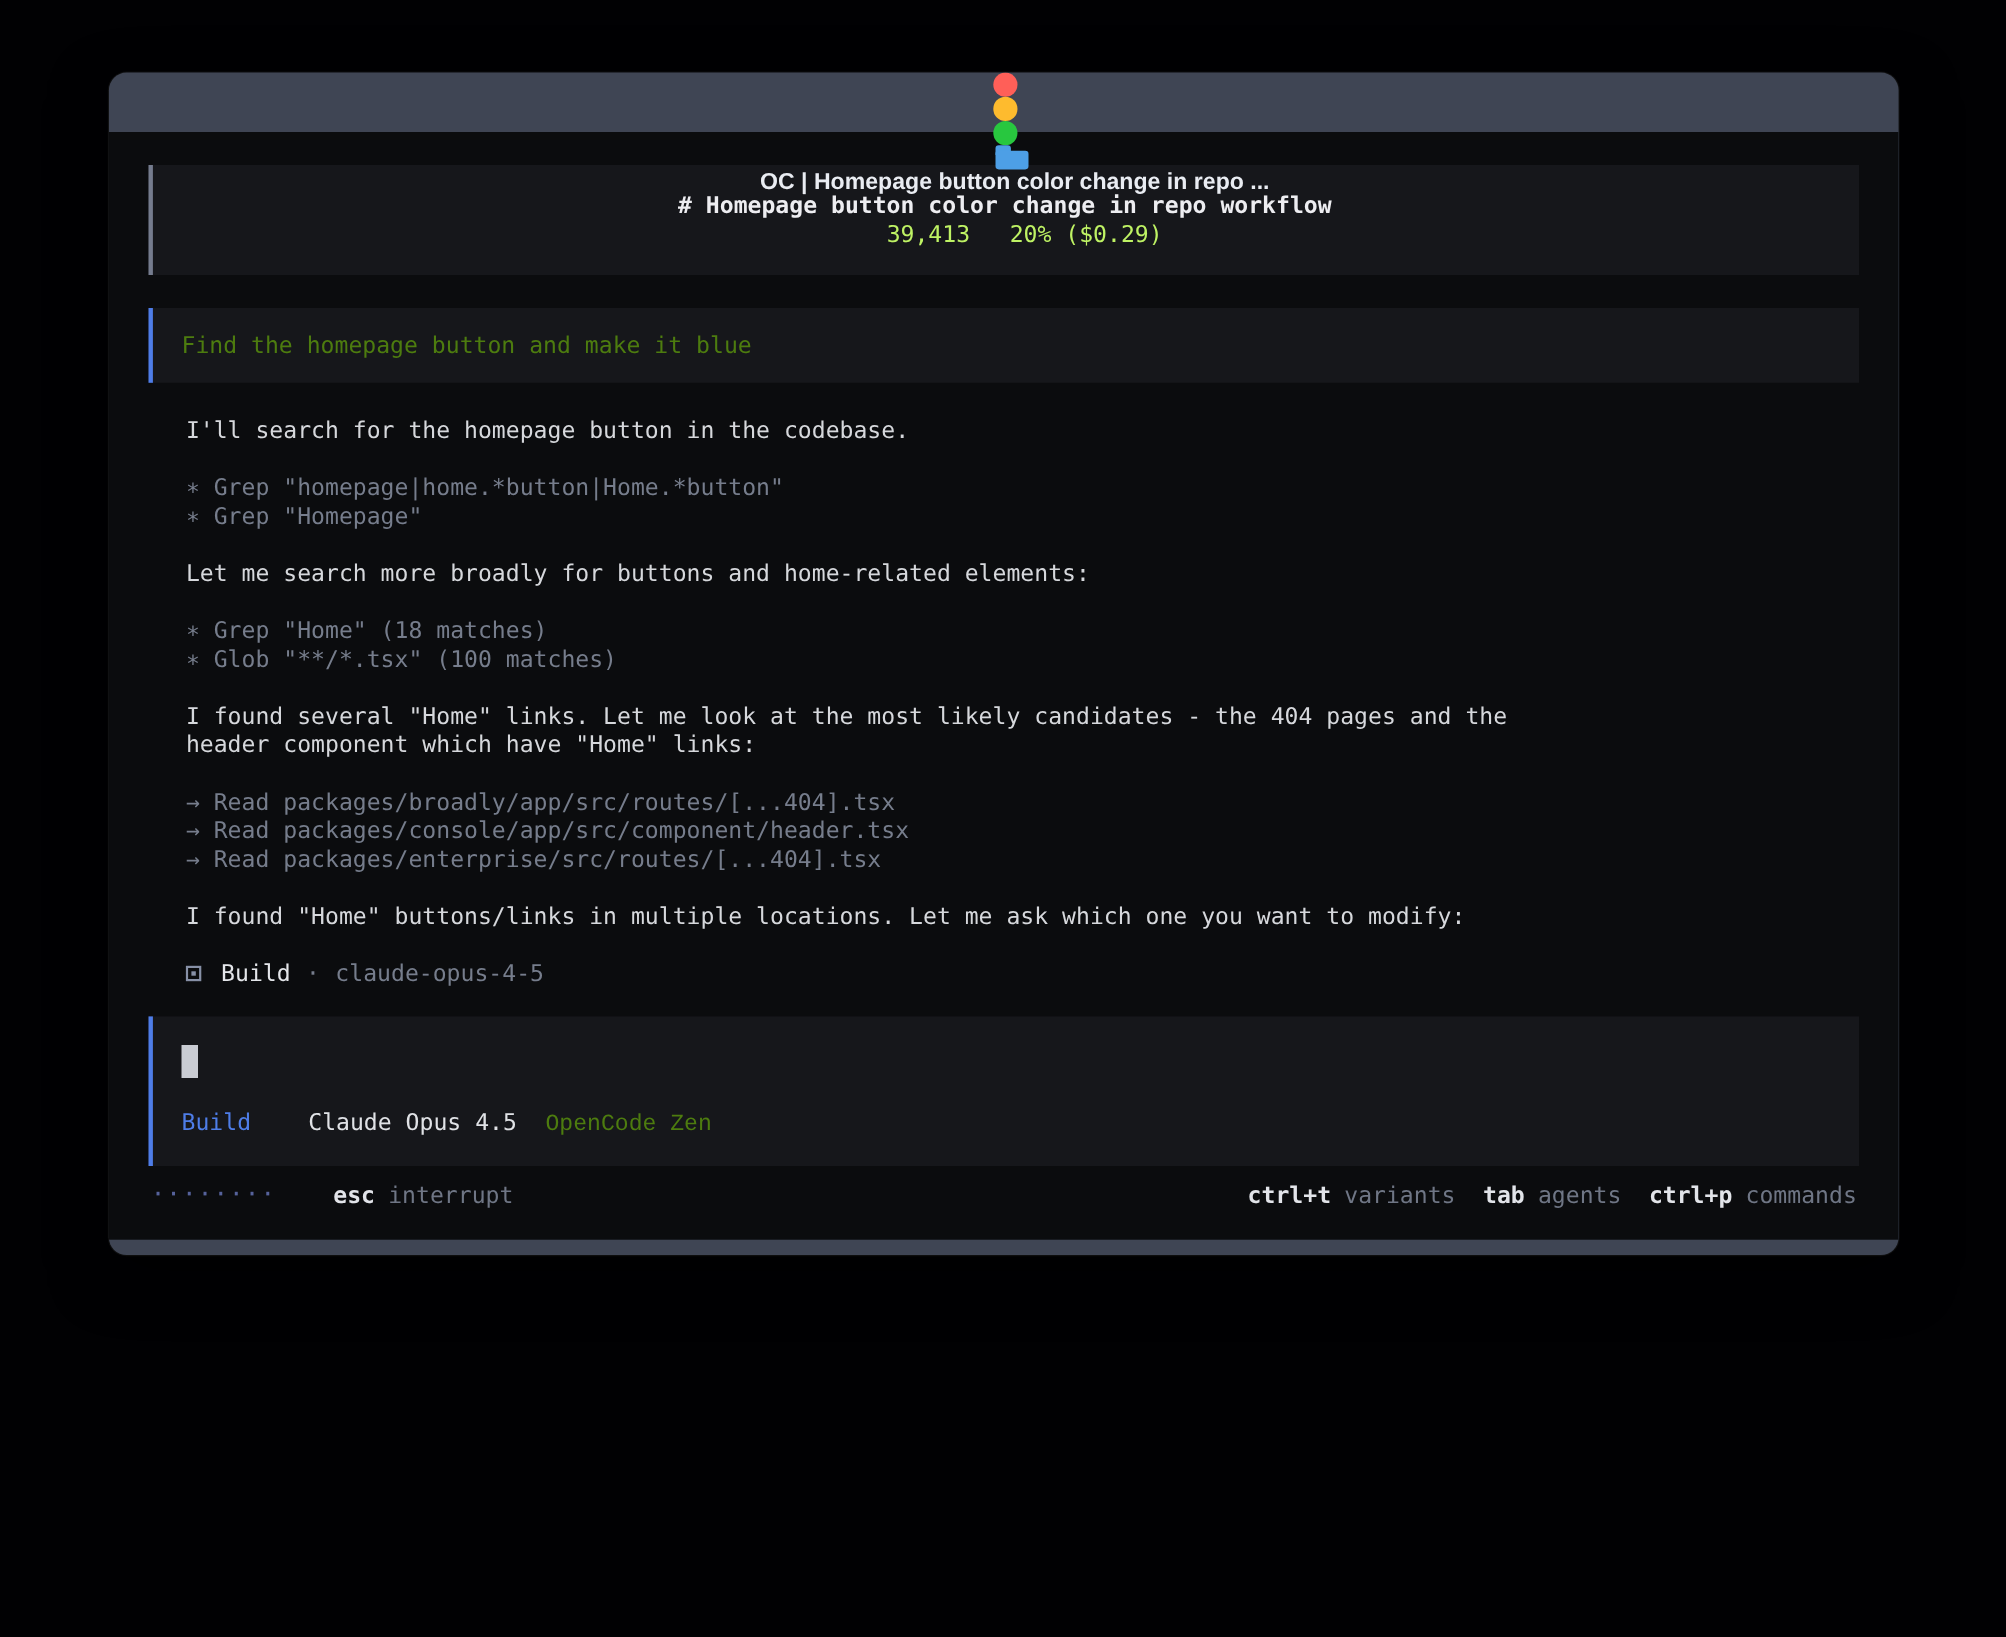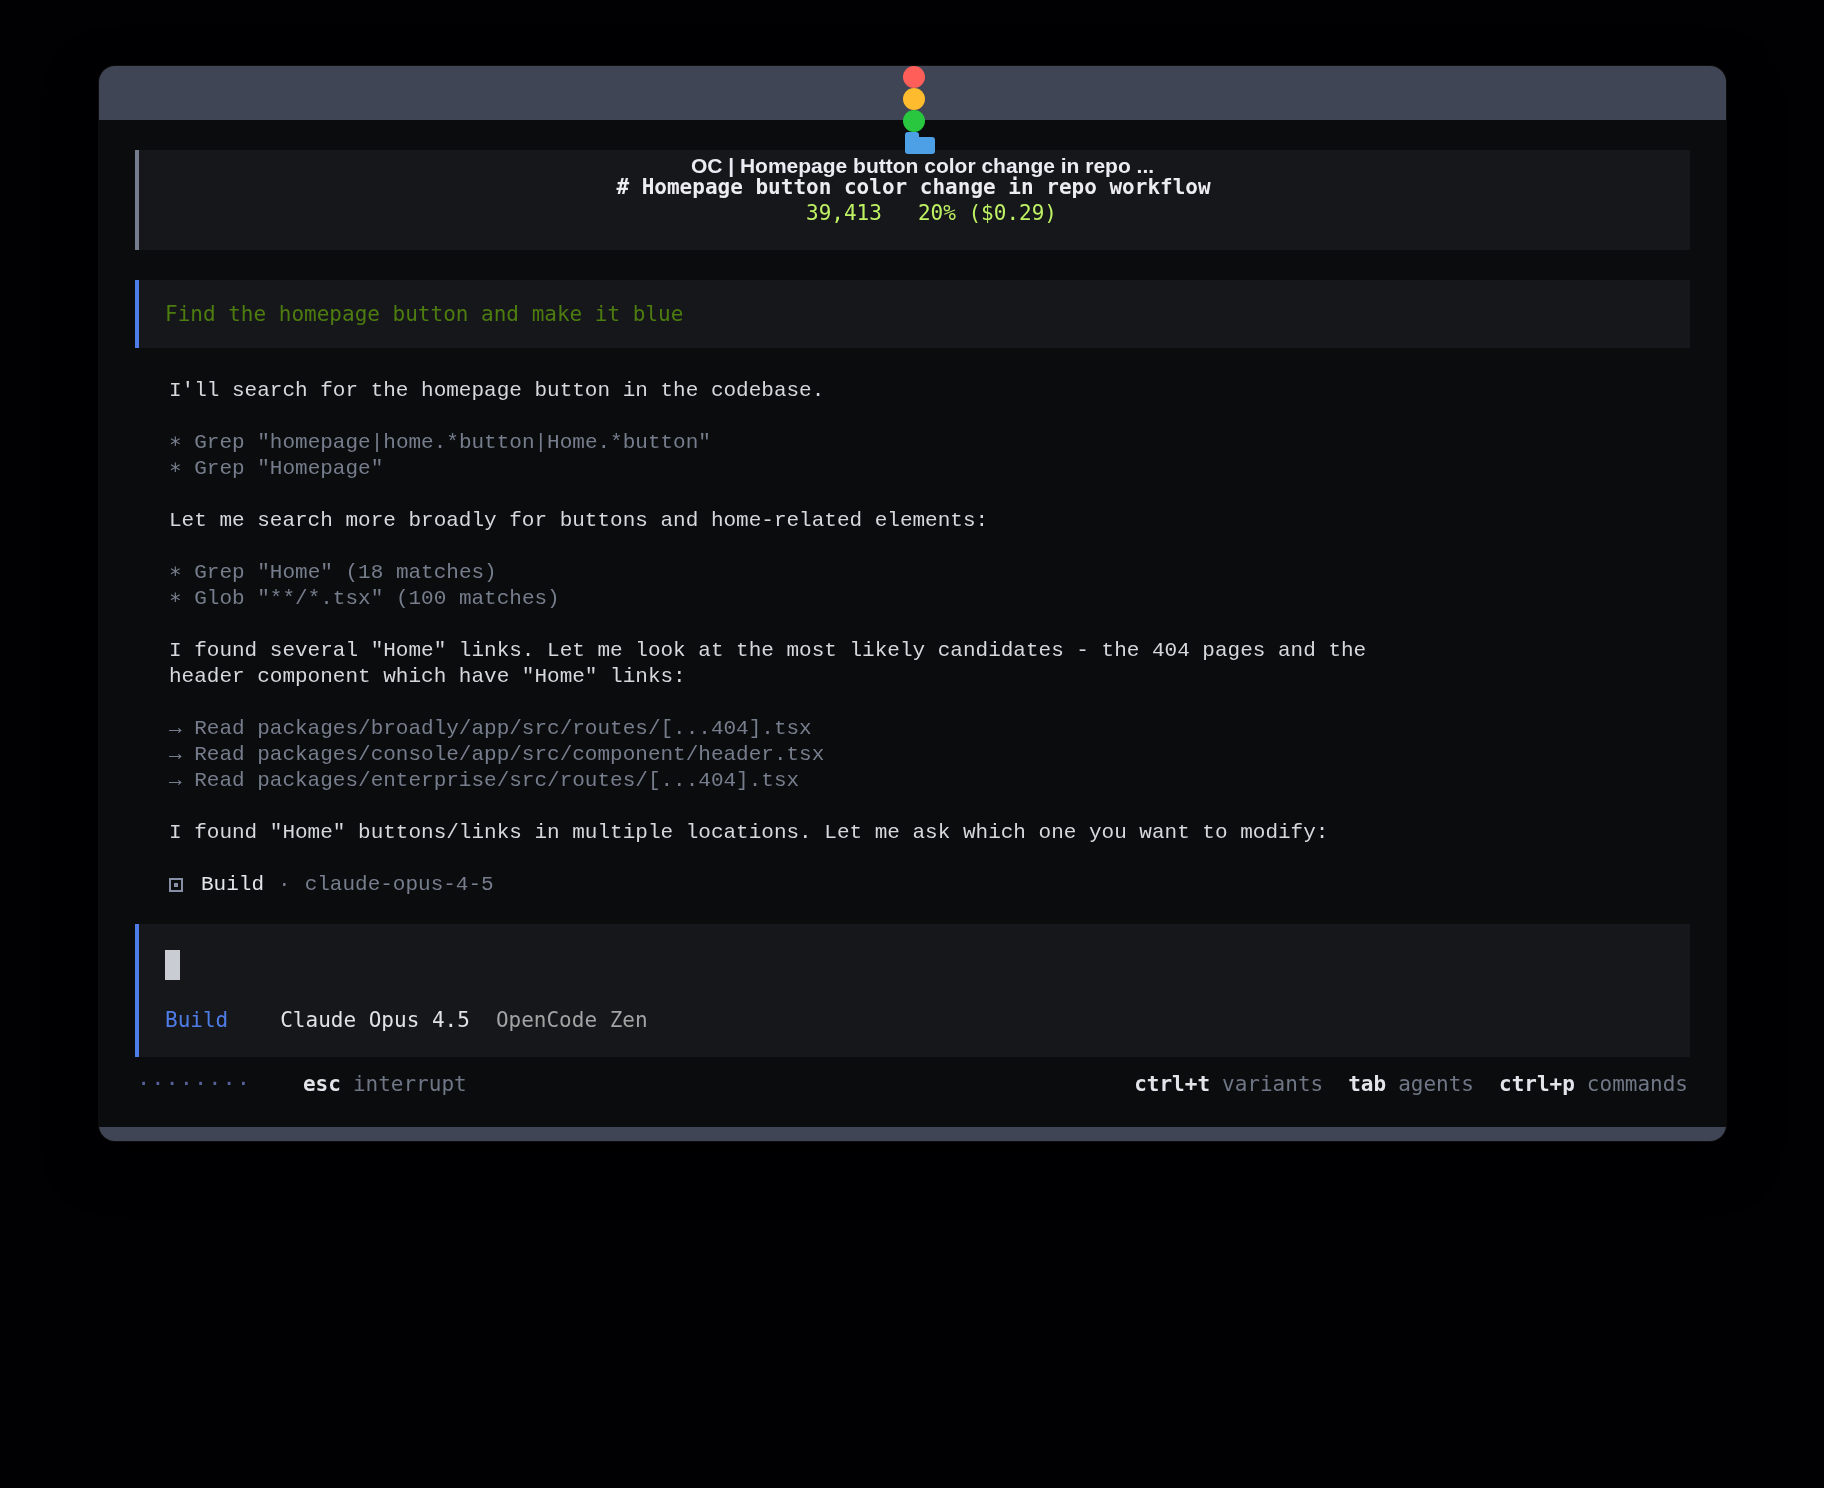--- a/index.html
+++ b/index.html
@@ -66,21 +66,20 @@
     margin-top:30px;
     border-left-color:#4e7de8;
     padding:21px 26px;
     color:#4d7c0f;
     line-height:26px;
   }
 
   .transcript {
     margin-top:30px;
     padding-left:34px;
-    font-family:Liberation Mono, monospace;
   }
   .group { margin-top:26px; }
   .group:first-child { margin-top:0; }
   .line { line-height:26px; white-space:pre-wrap; }
   .t-text { color:#d6d8dc; }
   .t-tool { color:#767d8c; }
   .measure { max-width:97ch; }
 
   .status-line { display:flex; align-items:center; line-height:26px; }
   .agent-icon {
@@ -99,21 +98,21 @@
 
   .input-box {
     margin-top:26px;
     border-left-color:#4e7de8;
     padding:26px 26px 24px 26px;
   }
   .cursor { display:inline-block; width:15px; height:30px; background:#c9ccd3; }
   .input-meta { margin-top:22px; line-height:26px; display:flex; align-items:baseline; white-space:nowrap; }
   .mode     { color:#4e7de8; margin-right:52px; }
   .modelnm  { color:#e0e2e6; margin-right:26px; }
-  .provider { color:#a3a3a3; }
+  .provider { color:#4d7c0f;font-family:Liberation Mono, monospace; }
 
   .statusbar {
     margin-top:14px;
     display:flex; justify-content:space-between; align-items:center;
     line-height:26px;
     padding:0 2px;
   }
   .sb-left { display:flex; align-items:center; }
   .spinner { color:#56629b; letter-spacing:1px; margin-right:52px; font-size:22px; }
   .key   { color:#e2e4e9; font-weight:bold; margin-right:12px; }

